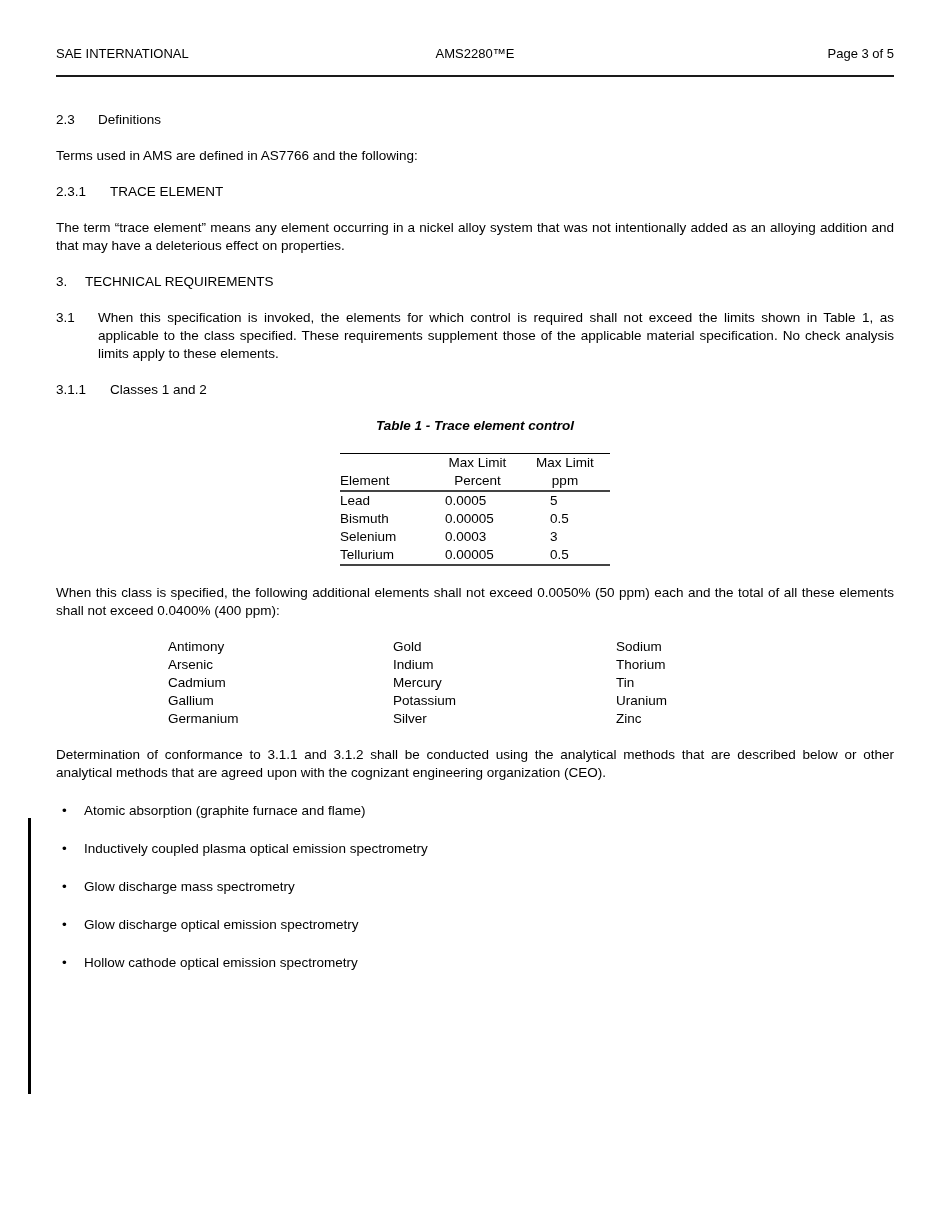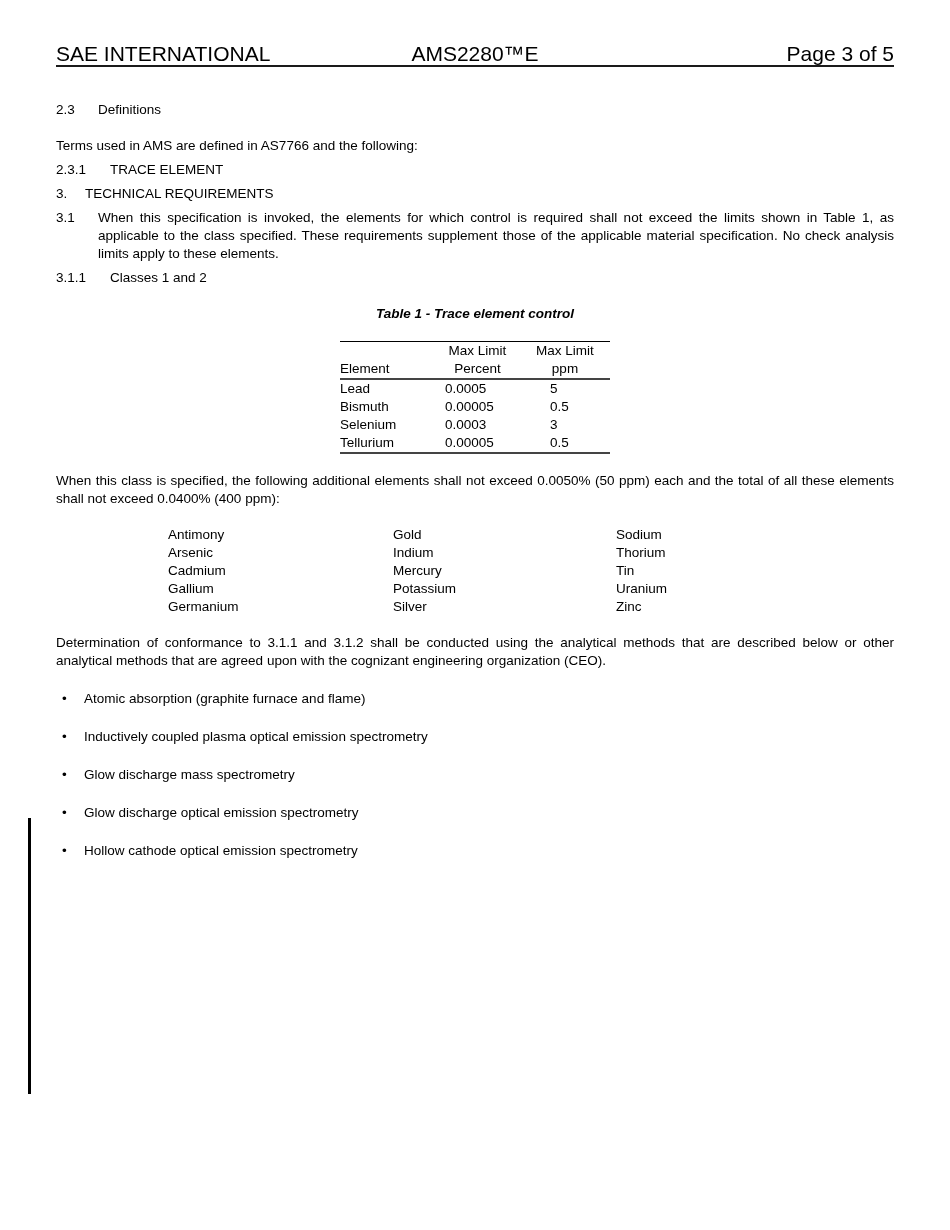--- a/index.html
+++ b/index.html
@@ -11,33 +11,33 @@
     background:#ffffff;
     overflow:hidden;
     font-size:13.5px;
     line-height:18px;
   }
   
   .doc-header {
     margin:45px 56px 0 56px;
     display:grid;
     grid-template-columns:1fr auto 1fr;
-    font-size:21px;
+    font-size:13px;
     line-height:18px;
     border-bottom:2.5px solid #1a1a1a;
-    padding-bottom:2px;
+    padding-bottom:12px;
   }
   .doc-header .left  { justify-self:start; }
   .doc-header .center{ justify-self:center; }
   .doc-header .right { justify-self:end; }
 
   
   .content { margin:0 56px; }
 
-  .heading { display:flex; margin-top:6px; }
+  .heading { display:flex; margin-top:18px; }
   .heading .num-1 { flex:0 0 29px; }  
   .heading .num-2 { flex:0 0 42px; }  
   .heading .num-3 { flex:0 0 54px; }  
   .heading .h-body { flex:1 1 auto; }
   .heading .h-body.justify { text-align:justify; }
   .first-block { margin-top:34px; }
 
   .para { margin-top:18px; }
   .para.justify { text-align:justify; }
 
@@ -122,20 +122,21 @@
       <span class="h-body">Definitions</span>
     </div>
 
     <div class="para">Terms used in AMS are defined in AS7766 and the following:</div>
 
     <div class="heading">
       <span class="num-3">2.3.1</span>
       <span class="h-body">TRACE ELEMENT</span>
     </div>
 
+    <div class="para justify">The term “trace element” means any element occurring in a nickel alloy system that was not intentionally added as an alloying addition and that may have a deleterious effect on properties.</div>
 
     <div class="heading">
       <span class="num-1">3.</span>
       <span class="h-body">TECHNICAL REQUIREMENTS</span>
     </div>
 
     <div class="heading">
       <span class="num-2">3.1</span>
       <span class="h-body justify">When this specification is invoked, the elements for which control is required shall not exceed the limits shown in Table 1, as applicable to the class specified. These requirements supplement those of the applicable material specification. No check analysis limits apply to these elements.</span>
     </div>

